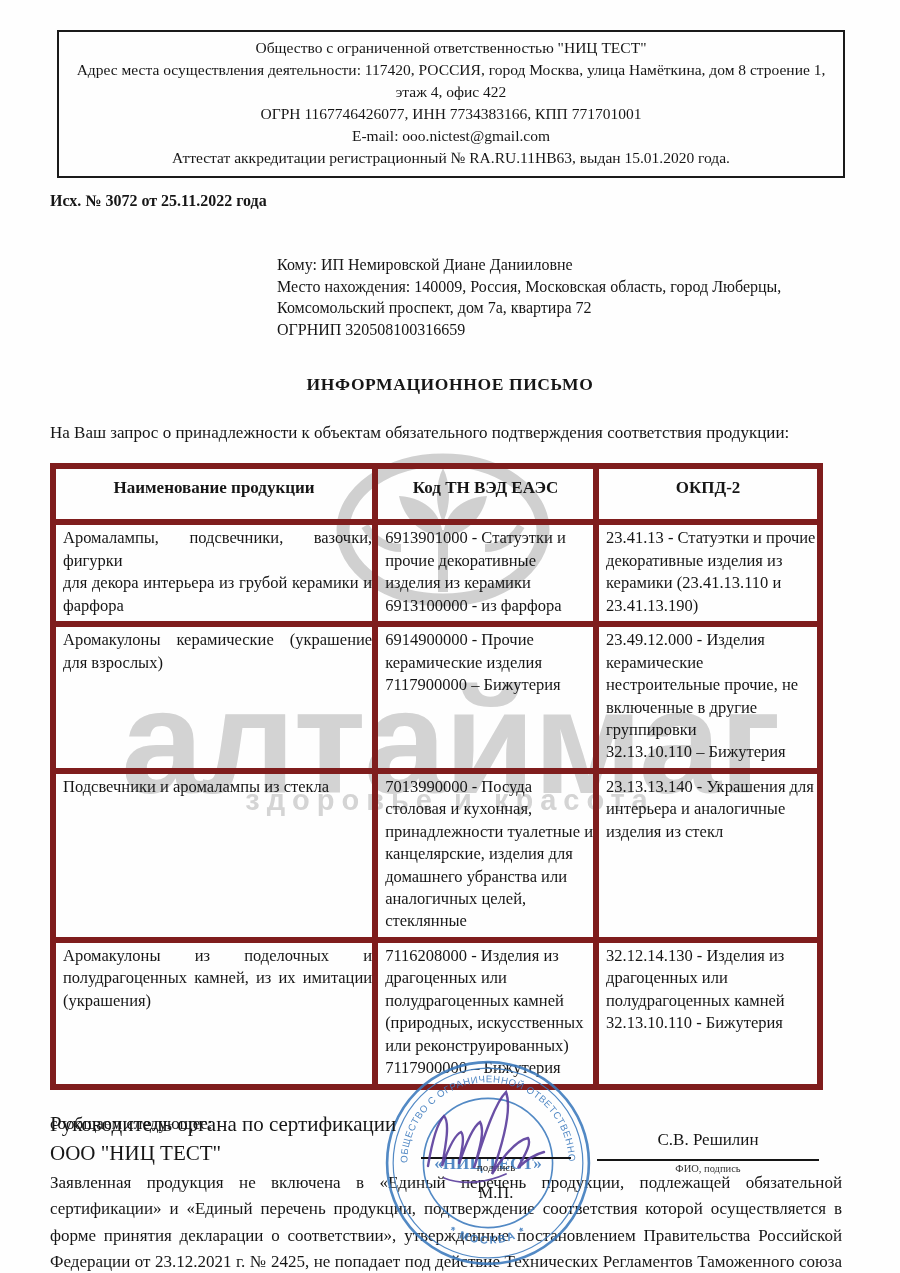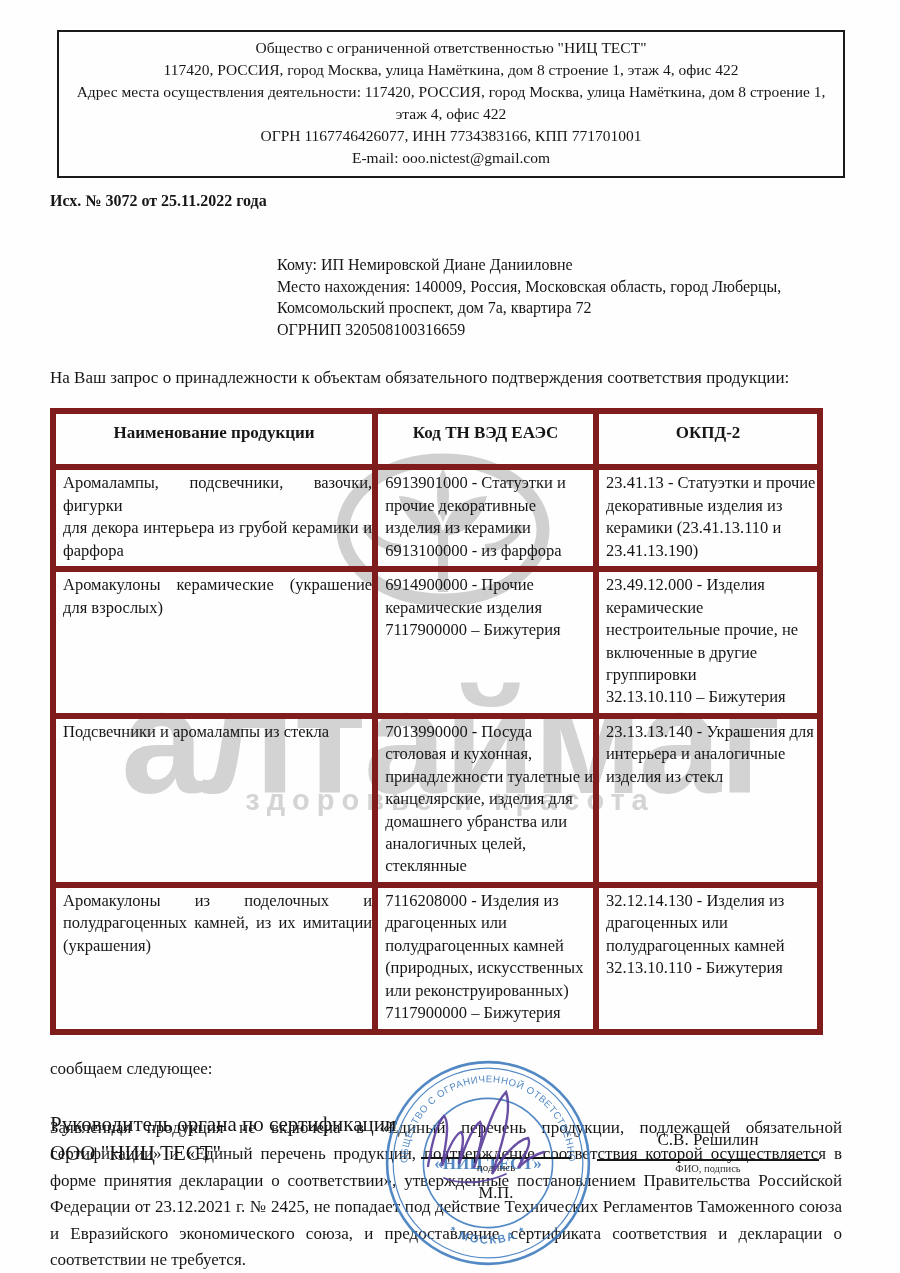--- a/index.html
+++ b/index.html
@@ -163,34 +163,35 @@
     <path d="M66 96 C 52 96 38 88 30 74" stroke="#ababab" stroke-width="8" fill="none"></path>
     <path d="M150 96 C 164 96 178 88 186 74" stroke="#ababab" stroke-width="8" fill="none"></path>
   </svg>
   <div class="wm wm-brand">алтаймаг</div>
   <div class="wm wm-tagline">здоровье и красота</div>
 
   <div class="content">
 
     <div class="letterhead">
       <div>Общество с ограниченной ответственностью "НИЦ ТЕСТ"</div>
-      <div>117420, РОССИЯ, город Москва, улица Намёткина, дом 8 строение 1, этаж 4, офис 422</div>
       <div>Адрес места осуществления деятельности: 117420, РОССИЯ, город Москва, улица Намёткина, дом 8 строение 1, этаж 4, офис 422</div>
       <div>ОГРН 1167746426077, ИНН 7734383166, КПП 771701001</div>
       <div>E-mail: ooo.nictest@gmail.com</div>
+      <div>Аттестат аккредитации регистрационный № RA.RU.11НВ63, выдан 15.01.2020 года.</div>
     </div>
 
     <div class="ref">Исх. № 3072 от 25.11.2022 года</div>
 
     <div class="recipient">
       <div>Кому: ИП Немировской Диане Данииловне</div>
       <div>Место нахождения: 140009, Россия, Московская область, город Люберцы, Комсомольский проспект, дом 7а, квартира 72</div>
       <div>ОГРНИП 320508100316659</div>
     </div>
 
+    <div class="doc-title">ИНФОРМАЦИОННОЕ ПИСЬМО</div>
 
     <p class="intro">На Ваш запрос о принадлежности к объектам обязательного подтверждения соответствия продукции:</p>
 
     <table class="codes">
       <colgroup>
           <col class="col-name">
           <col class="col-tnved">
           <col class="col-okpd">
         </colgroup>
       <thead>

